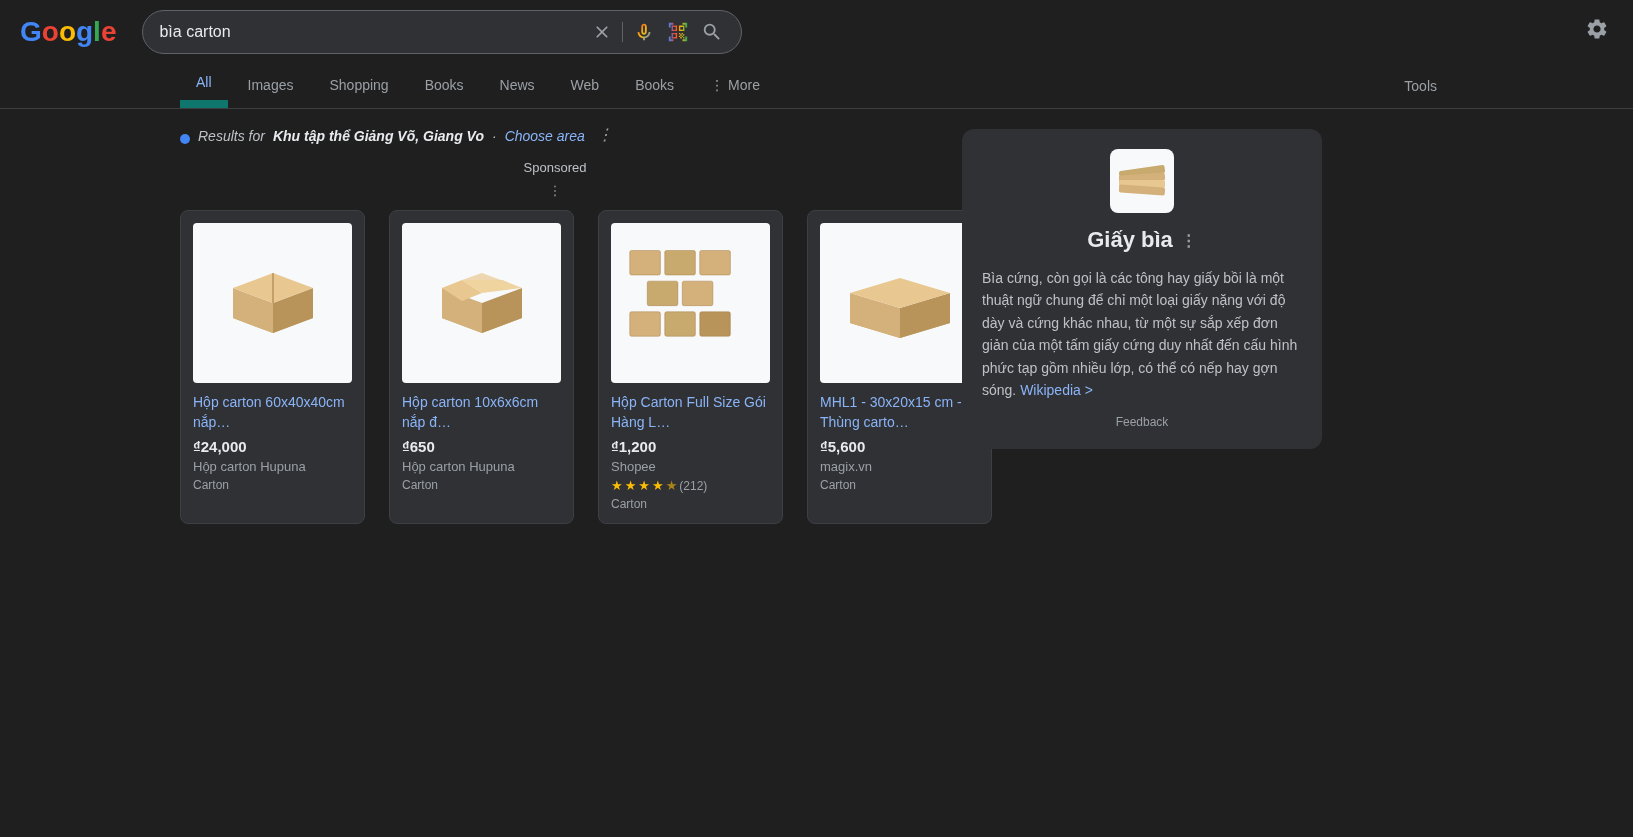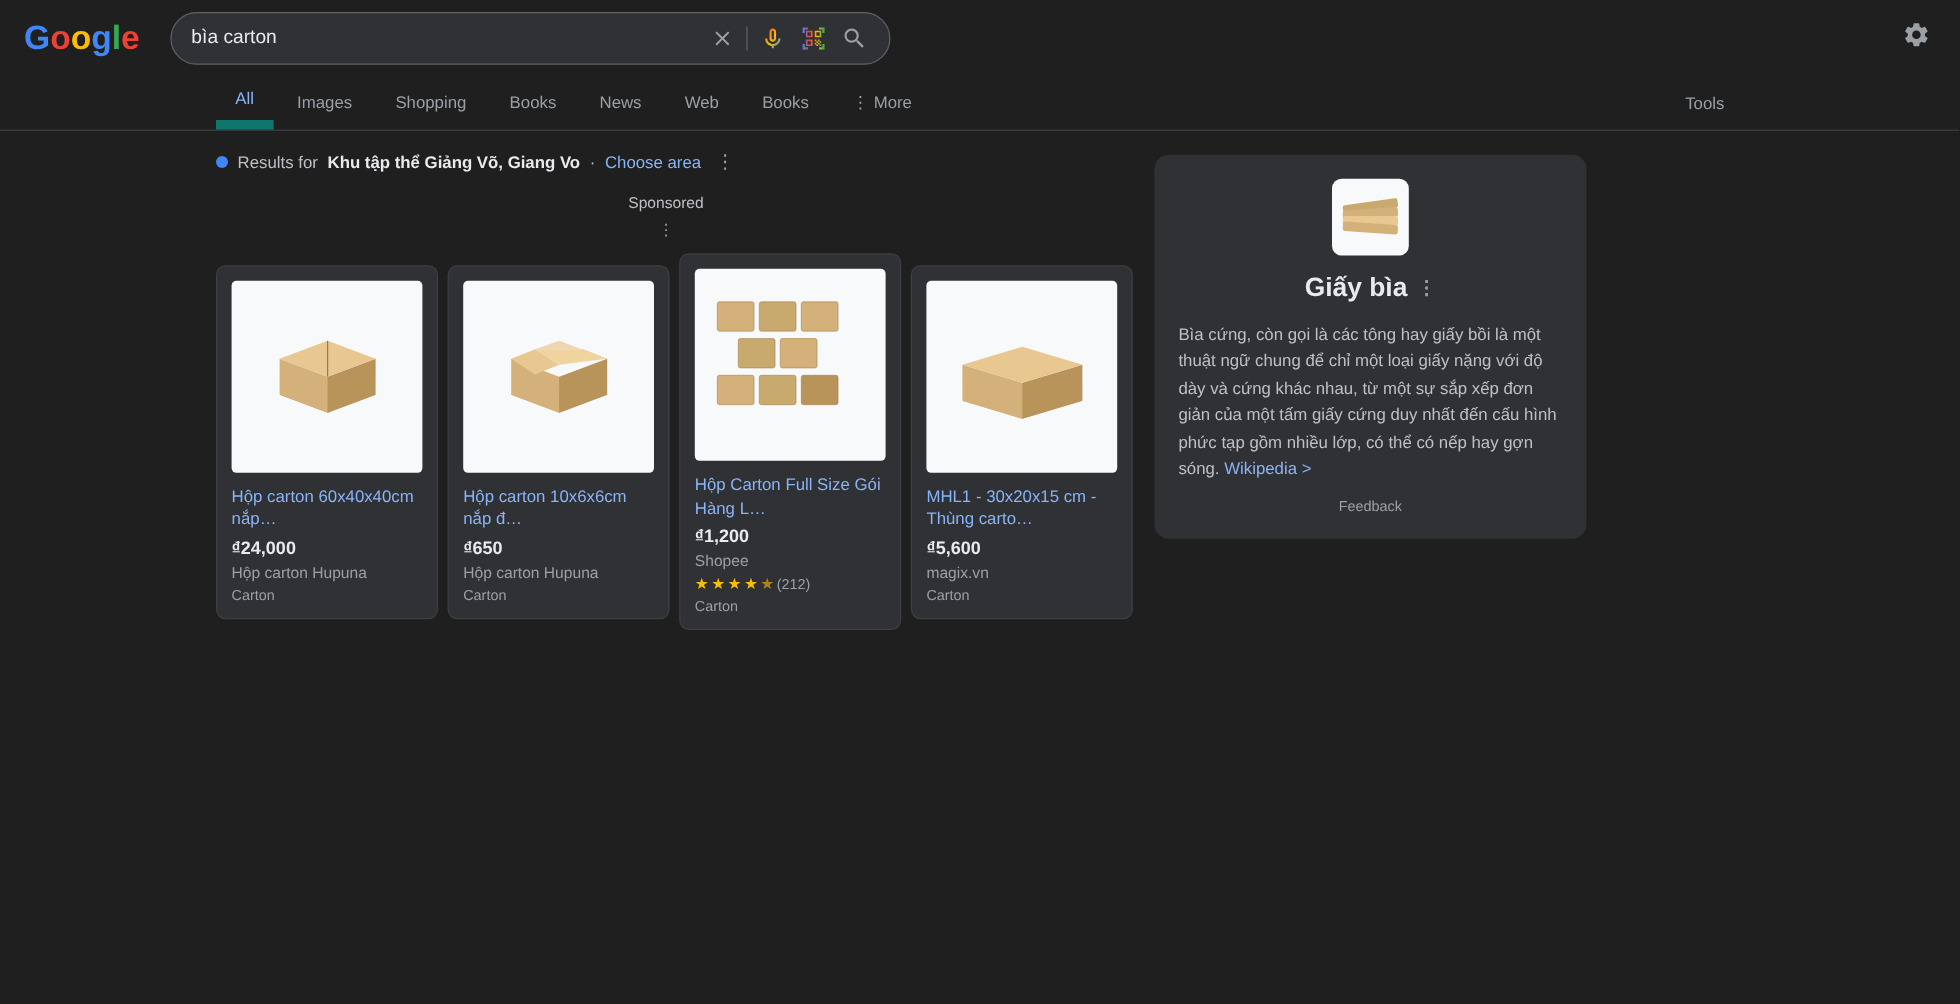--- a/index.html
+++ b/index.html
@@ -123,24 +123,25 @@
     }
 
     .left-content {
       flex: 1;
       max-width: 750px;
     }
 
     
     .location-bar {
       display: flex;
-      align-items: center;
+      align-items: flex-end;
       gap: 8px;
       margin-bottom: 16px;
       font-size: 14px;
+      font-style: italic;
     }
     .location-dot {
       width: 10px;
       height: 10px;
       background: #4285f4;
       border-radius: 50%;
       flex-shrink: 0;
     }
     .location-text {
       color: #bdc1c6;
@@ -168,22 +169,21 @@
       gap: 8px;
       font-size: 13px;
       color: #bdc1c6;
       margin-bottom: 12px;
       flex-direction: column;
     }
 
     
     .product-grid {
       display: flex;
-      gap: 0;
-      align-items: center;
+      gap: 16px;
     }
     .product-card {
       background: #303134;
       border: 1px solid #3c4043;
       border-radius: 8px;
       padding: 12px;
       width: 185px;
       cursor: pointer;
       margin-right: 8px;
       flex-shrink: 0;

